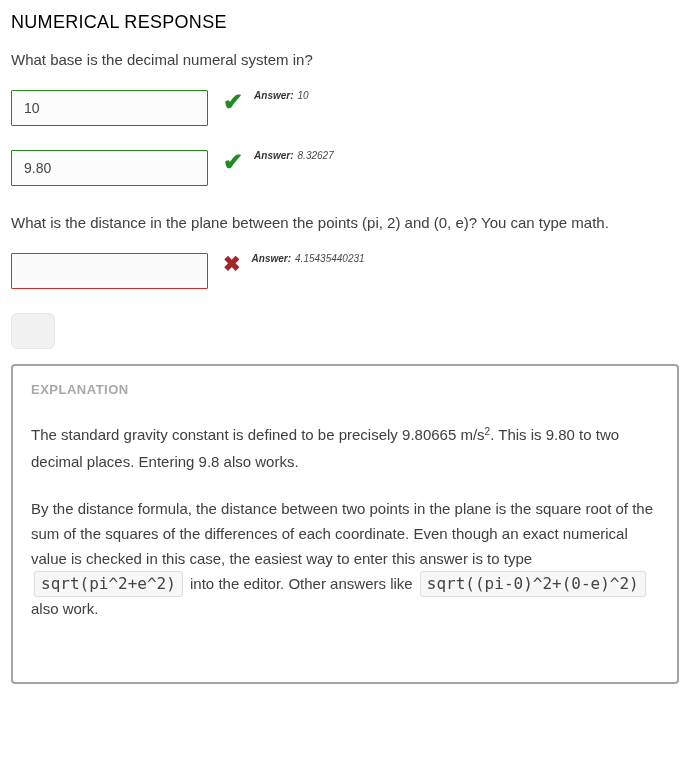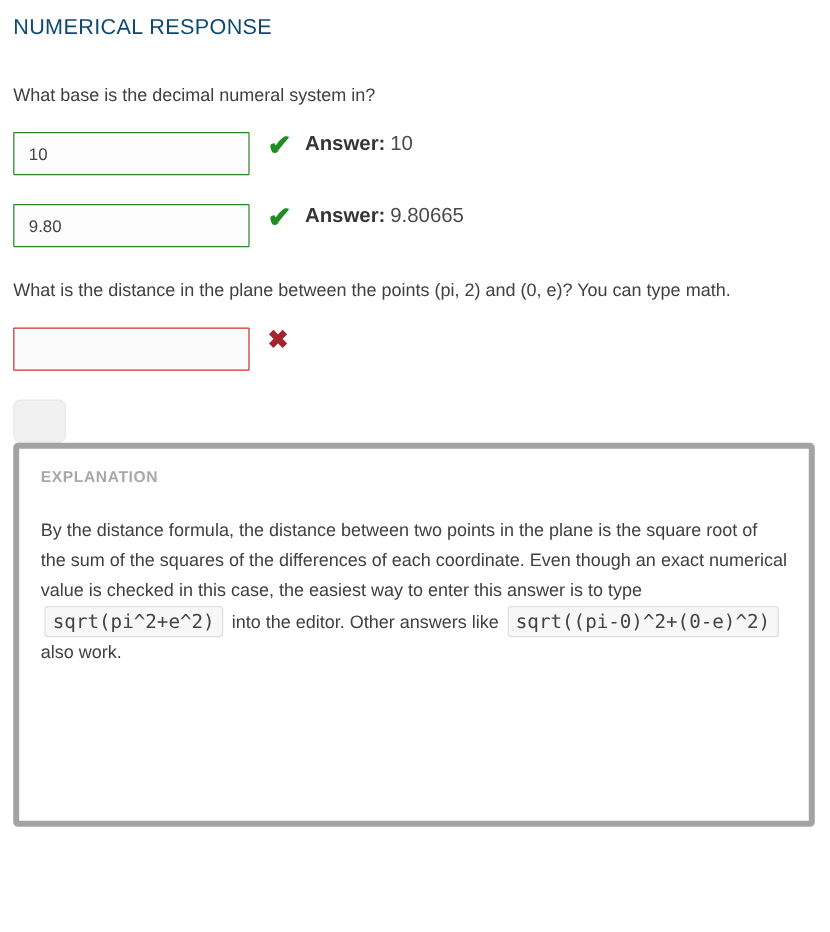--- a/index.html
+++ b/index.html
@@ -9,23 +9,23 @@
     height: 777px;
     overflow: hidden;
     font-family: "Liberation Sans", sans-serif;
     color: #404040;
   }
   .page { padding: 12px 13px 0 11px; }
 
   .page-title {
     font-size: 18px;
     font-weight: 400;
-    color: #0c4a6e;
+    color: #000000;
     letter-spacing: 0.3px;
-    margin-bottom: 34px;
+    margin-bottom: 14px;
   }
 
   .prompt {
     font-size: 15px;
     line-height: 26px;
     color: #404040;
     max-width: 608px;
     margin-bottom: 17px;
   }
   .prompt em { font-style: italic; }
@@ -53,34 +53,35 @@
   .answer-input.incorrect { border-color: var(--color-input_incorrect_border); background: #fbfbfb; }
 
   .mark {
     margin-left: 15px;
     font-weight: 700;
     line-height: 1;
   }
   .mark.correct   { color: var(--color-correct);   font-size: 24px; }
   .mark.incorrect { color: var(--color-incorrect); font-size: 21px; }
 
-  .answer-text { margin-left: 11px; font-size: 17px; color: #4a4a4a; white-space: nowrap; }
+  .answer-text { margin-left: 11px; font-size: 10px; color: #4a4a4a; white-space: nowrap; font-style: italic; }
   .answer-text .answer-label { font-weight: 700; color: #353535; margin-right: 4px; }
 
   .math-preview {
     width: 44px;
     height: 36px;
     background: #f1f1f1;
     border: 1px solid #e7e7e7;
     border-radius: 6px;
     margin-top: 6px;
   }
 
   .explanation {
-    border: 5px solid #a3a3a3;
+    margin-top: 15px;
+    border: 2px solid #a3a3a3;
     border-radius: 4px;
     padding: 16px 18px 16px 18px;
     min-height: 320px;
   }
   .explanation-heading {
     font-size: 13px;
     font-weight: 700;
     letter-spacing: 0.5px;
     color: #a8a8a8;
     margin-bottom: 25px;
@@ -121,32 +122,36 @@
         <span class="answer-label">Answer:</span><span>10</span>
       </span>
     </div>
   </section>
 
   <section>
     <div class="answer-row">
       <input class="answer-input correct" value="9.80" style="">
       <span class="mark correct">✔</span>
       <span class="answer-text">
-        <span class="answer-label">Answer:</span><span>9.80665</span>
+        <span class="answer-label">Answer:</span><span>8.32627</span>
       </span>
     </div>
   </section>
 
   <section>
     <p class="prompt"><span>What is the distance in the plane between the points (pi, 2) and (0, e)? You can type math.</span></p>
     <div class="answer-row">
       <input class="answer-input incorrect" value="" style="">
       <span class="mark incorrect">✖</span>
+      <span class="answer-text">
+        <span class="answer-label">Answer:</span><span>4.15435440231</span>
+      </span>
     </div>
     <div class="math-preview"></div>
   </section>
 
   <section class="explanation">
     <div class="explanation-heading">EXPLANATION</div>
+    <p><span>The standard gravity constant is defined to be precisely 9.80665 m/s</span><sup>2</sup><span>. This is 9.80 to two decimal places. Entering 9.8 also works.</span></p>
     <p><span>By the distance formula, the distance between two points in the plane is the square root of the sum of the squares of the differences of each coordinate. Even though an exact numerical value is checked in this case, the easiest way to enter this answer is to type </span><code class="inline-code">sqrt(pi^2+e^2)</code><span> into the editor. Other answers like </span><code class="inline-code">sqrt((pi-0)^2+(0-e)^2)</code><span> also work.</span></p>
   </section>
 
 </div>
 
 </body></html>

